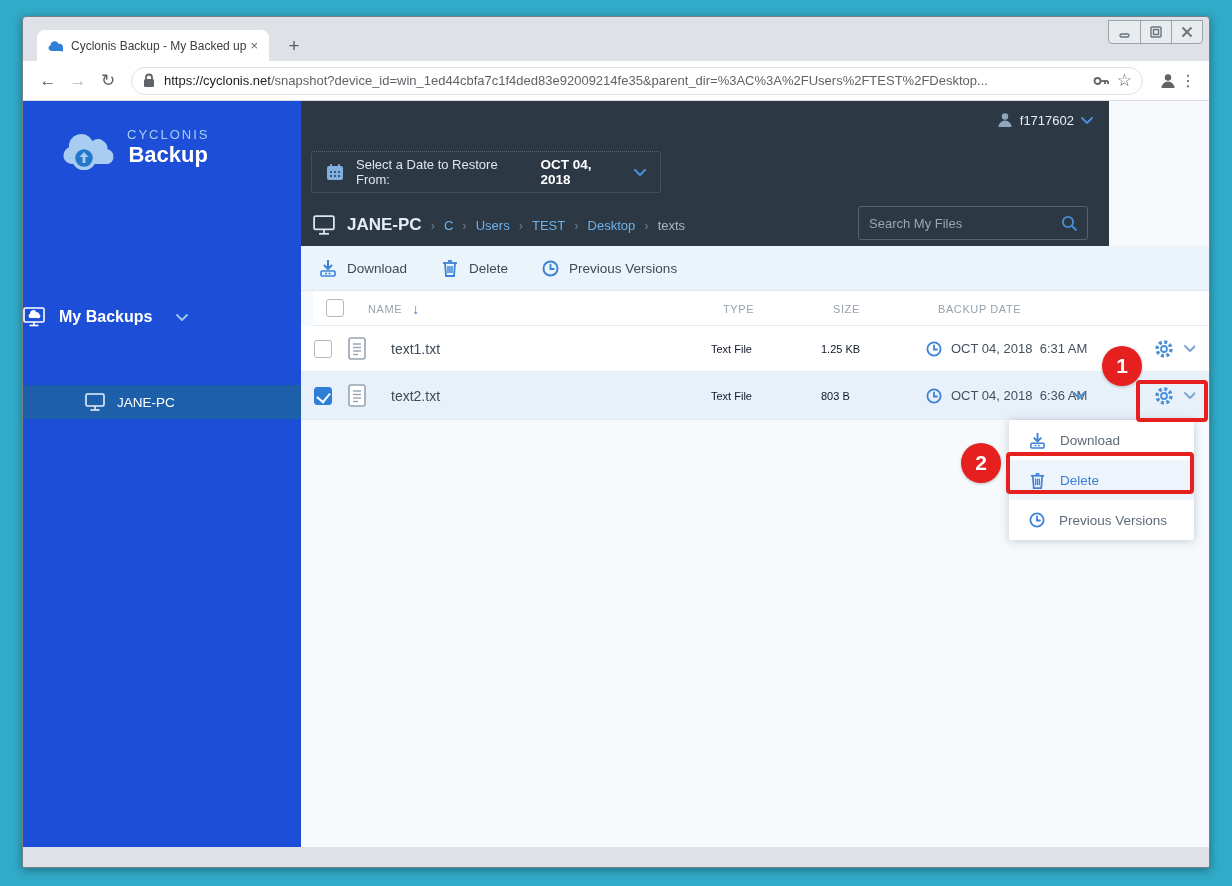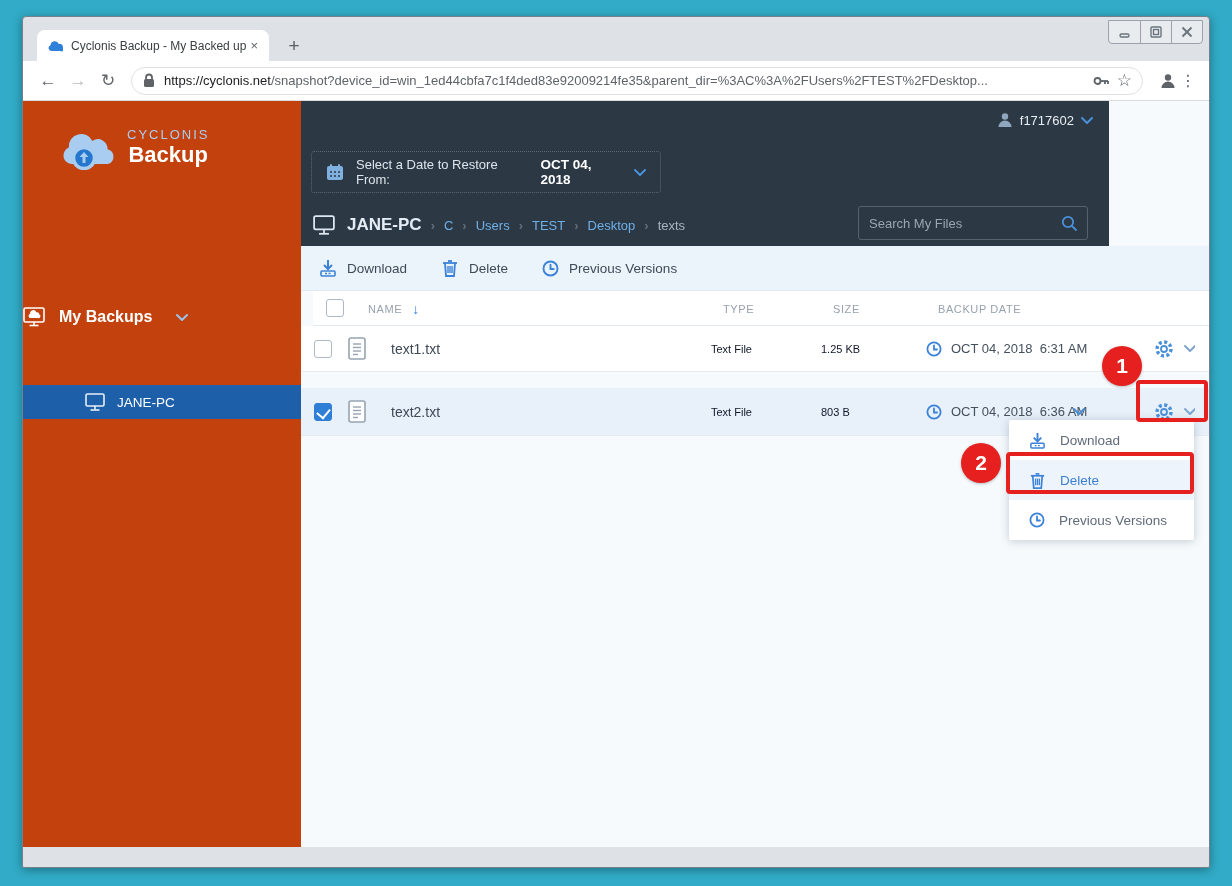--- a/index.html
+++ b/index.html
@@ -33,21 +33,21 @@
              background:#fff; display:flex; align-items:center; padding:0 10px; min-width:0; }
   .url { flex:1; font-size:13px; color:#5f6368; white-space:nowrap; overflow:hidden; min-width:0; }
   .url b { color:#202124; font-weight:normal; }
   .omni-ico { margin-left:8px; color:#5f6368; font-size:14px; flex:none; display:flex; align-items:center; }
   .kebab { color:#5f6368; font-size:16px; width:22px; text-align:center; letter-spacing:0; }
 
   
   .app { position:absolute; left:0; top:84px; width:1186px; height:746px; background:#f6fafd; overflow:hidden; }
 
   
-  .sidebar { position:absolute; left:0; top:0; width:278px; height:746px; background:#c2410c; }
+  .sidebar { position:absolute; left:0; top:0; width:278px; height:746px; background:#1d4ed8; }
   .brand { display:flex; align-items:center; gap:10px; padding:26px 0 0 32px; }
   .brand-name { font-size:13px; letter-spacing:2px; color:#a9cdf1; }
   .brand-product { font-size:22px; font-weight:bold; color:#fff; line-height:30px; margin-top:-2px;text-align:center; }
   .side-item { position:absolute; left:0; width:278px; height:36px; display:flex; align-items:center; color:#fff; }
   .my-backups { top:198px; gap:14px; font-size:16px; font-weight:bold; }
   .device-row { top:284px; height:34px; padding-left:62px; gap:12px; font-size:13.5px; background:#1d5fa9; }
 
   
   .main { position:absolute; left:278px; top:0; width:908px; height:746px; }
   .dark-head { position:absolute; left:0; top:0; width:808px; height:145px; background:#2c3844; }
@@ -72,21 +72,21 @@
   .toolbar { position:absolute; left:0; top:145px; width:908px; height:45px; background:#ecf4fb;
              display:flex; align-items:center; gap:34px; padding-left:18px; border-bottom:1px solid #e1e8ef; }
   .tool { display:flex; align-items:center; gap:10px; font-size:13.5px; color:#3d4a58; }
 
   
   .thead { position:absolute; left:12px; top:190px; width:908px; height:35px; background:#fff;
            border-bottom:1px solid #e4e9ee; }
   .th { position:absolute; top:0; height:35px; display:flex; align-items:center; font-size:11px;
         letter-spacing:.6px; color:#97a2ae; }
   .row { position:absolute; left:0; width:908px; height:46px; background:#fff; border-bottom:1px solid #e6ebf0; }
-  .row.selected { background:#e8f1fa;margin-top:16px; }
+  .row.selected { background:#e8f1fa; }
   .cell { position:absolute; top:0; height:100%; display:flex; align-items:center; }
   .checkbox { width:18px; height:18px; border:1px solid #aeb9c4; border-radius:3px; background:#fff; position:relative; }
   .checkbox.checked { background:#2f7fd7; border-color:#2f7fd7; }
   .checkbox.checked::after { content:""; position:absolute; left:4px; top:2px; width:7px; height:10px;
         border:solid #fff; border-width:0 2px 2px 0; transform:rotate(40deg); }
   .fname { font-size:14px; color:#3f4a56; }
   .ftype,.fsize { font-size:11px; color:#0f172a; }
   .fdate { font-size:13px; color:#44505d; white-space:pre; }
   .gear-wrap { position:absolute; right:14px; top:0; height:100%; display:flex; align-items:center; gap:10px; }
 

